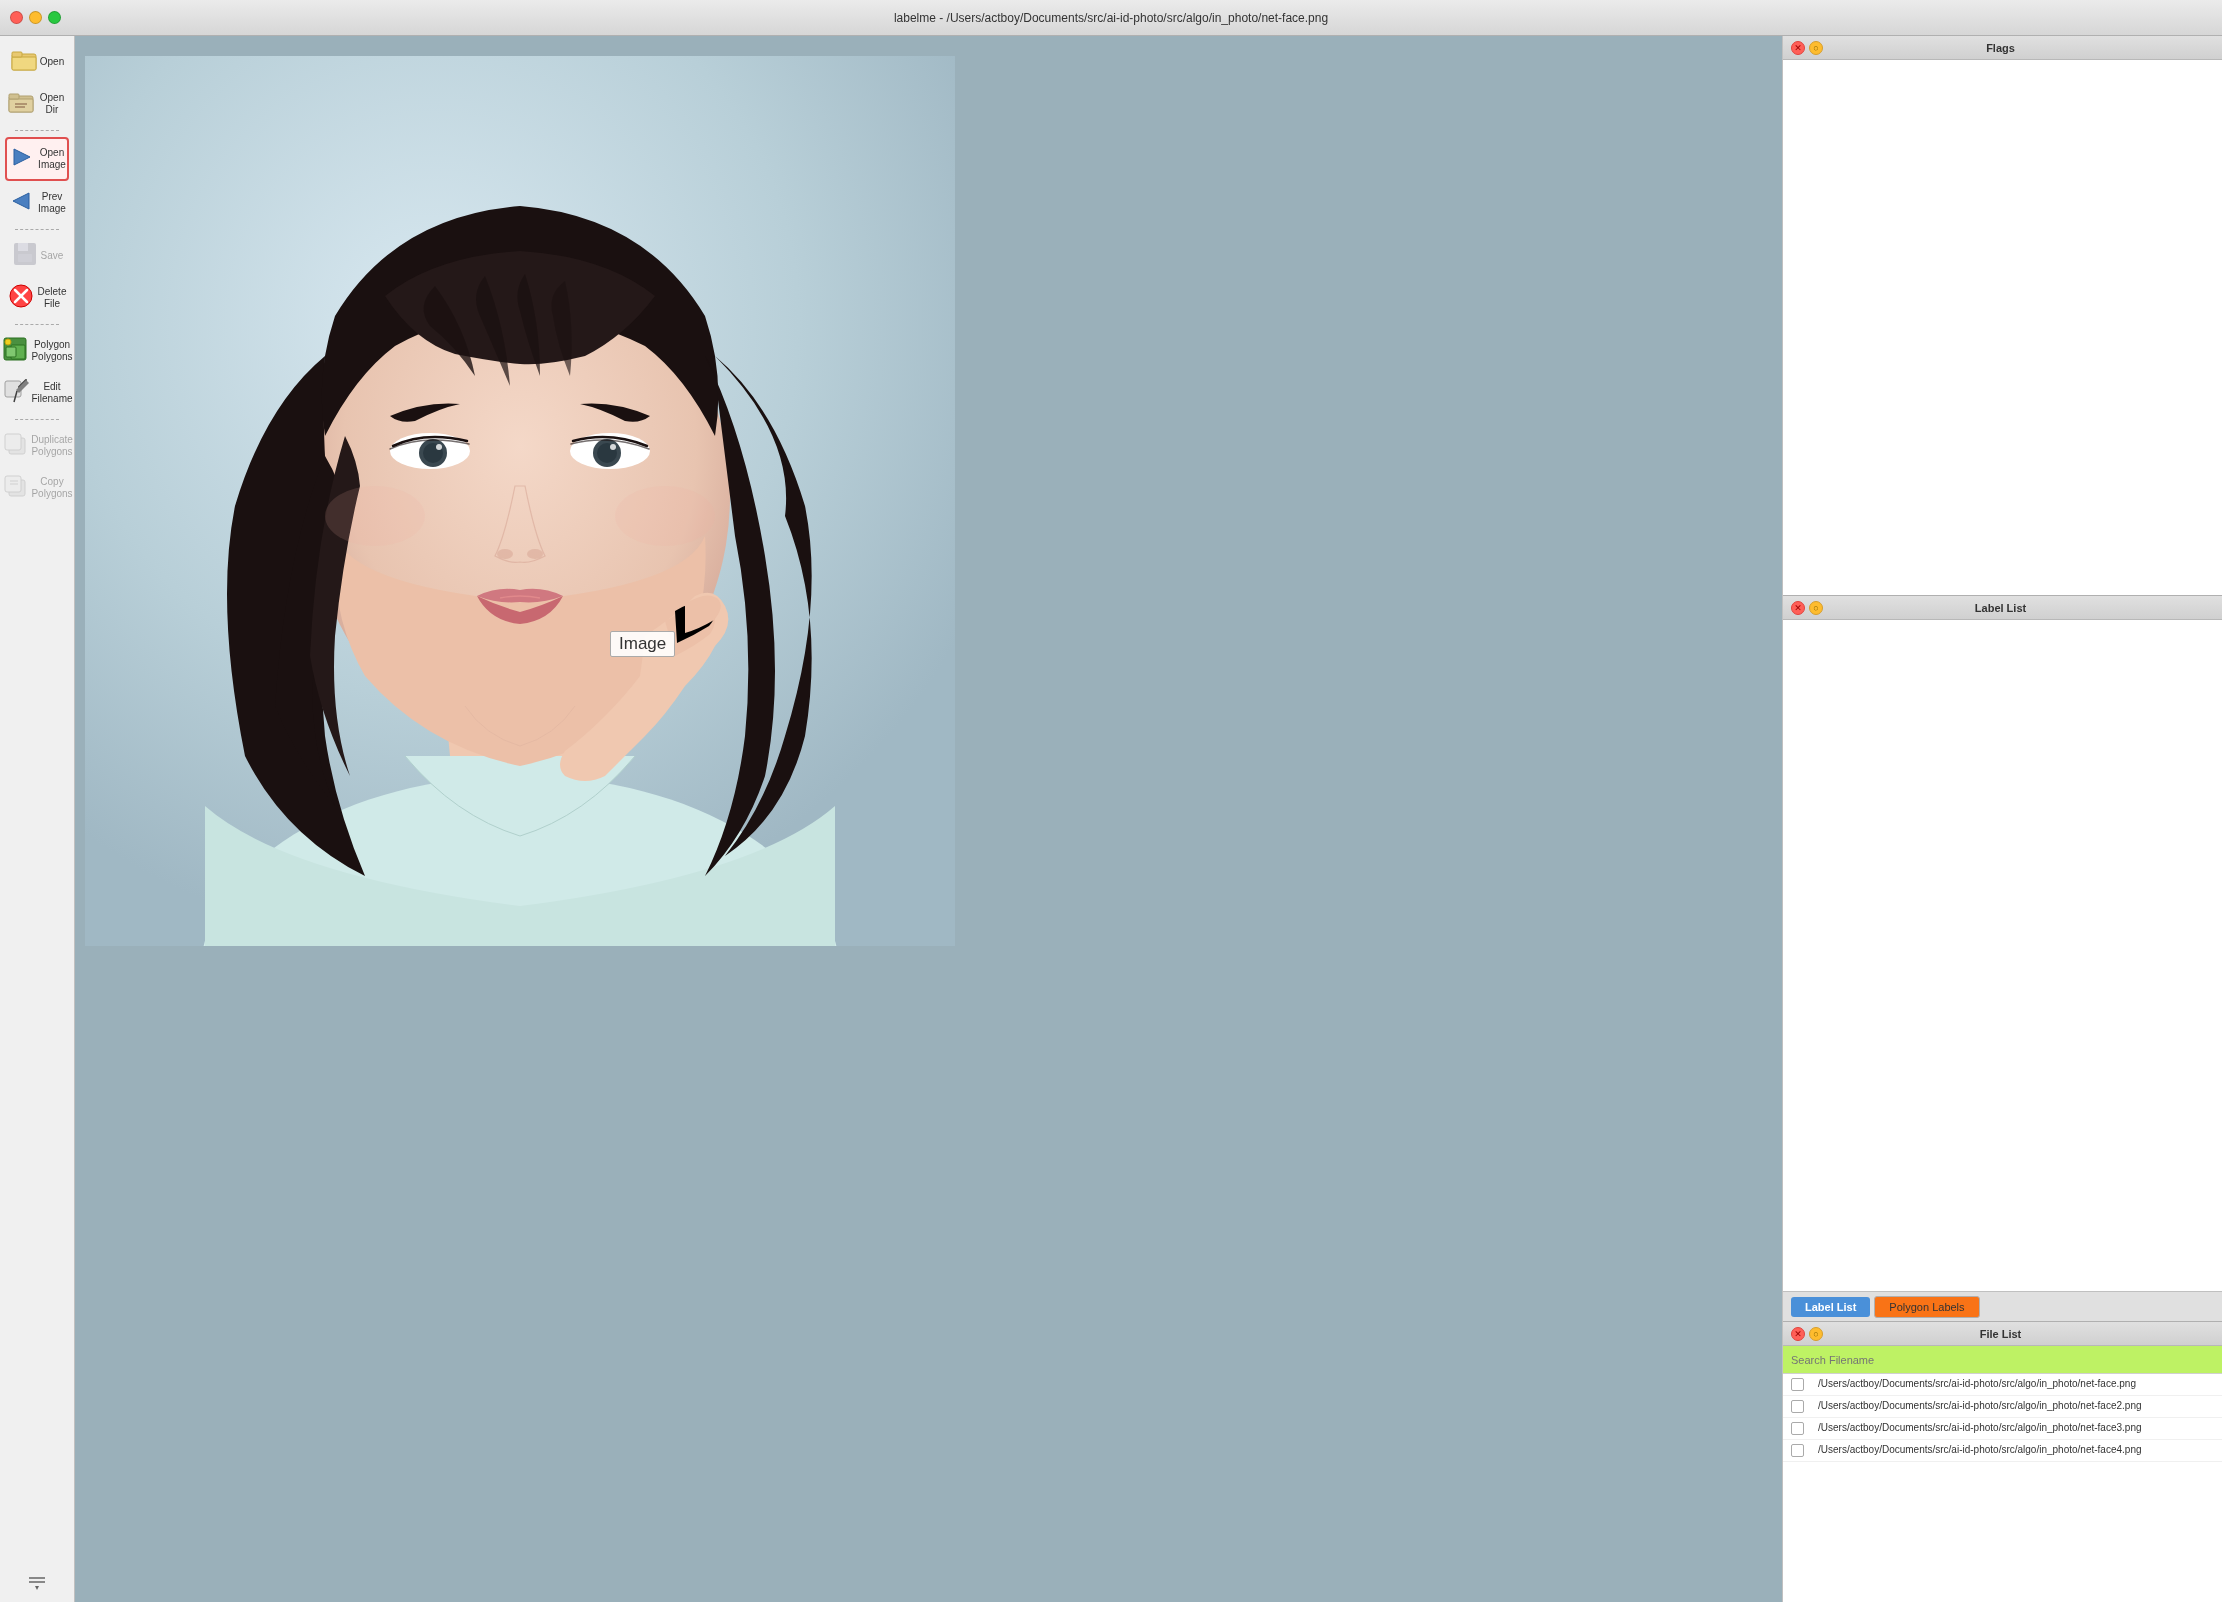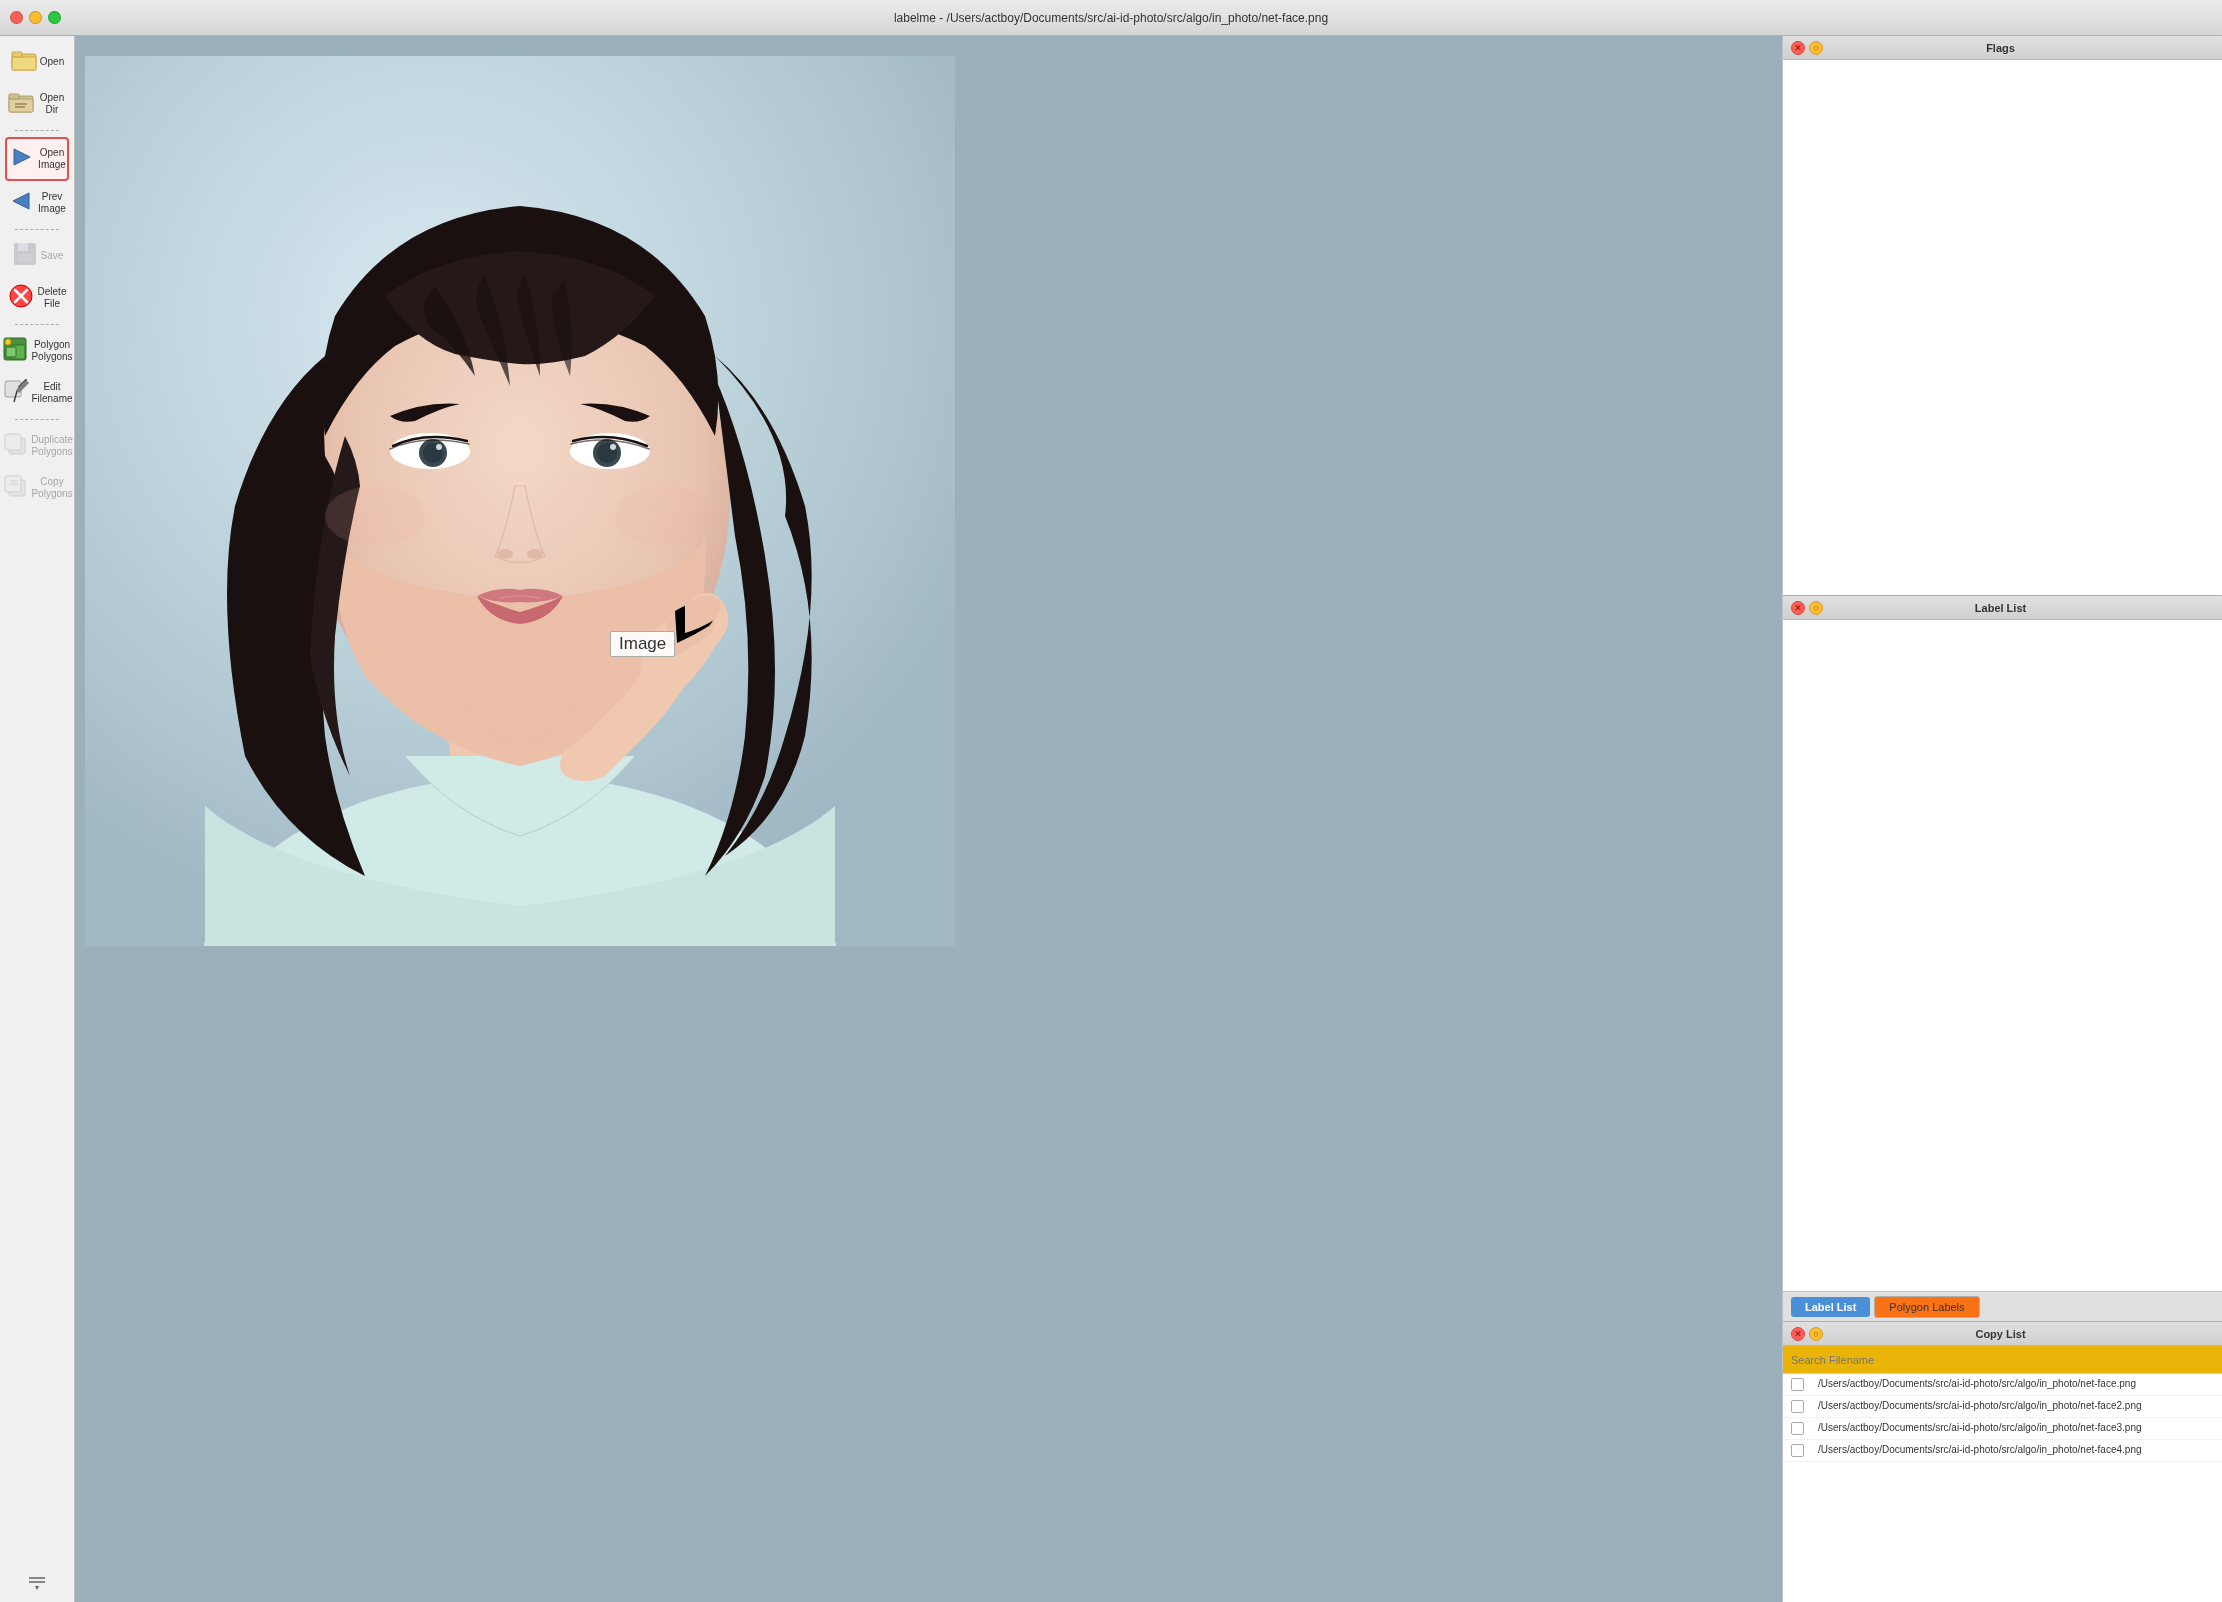--- a/index.html
+++ b/index.html
@@ -241,21 +241,21 @@
     
     #file-panel {
       height: 280px;
       flex-shrink: 0;
       display: flex;
       flex-direction: column;
     }
     #file-panel .panel-header { flex-shrink: 0; }
     .file-search {
       height: 28px;
-      background: #eab308;
+      background: #bef264;
       border-bottom: 1px solid #d0d0d0;
       display: flex;
       align-items: center;
       padding: 0 8px;
       flex-shrink: 0;
     }
     .file-search input {
       width: 100%;
       border: none;
       background: transparent;
@@ -568,21 +568,21 @@
         <div class="label-tab inactive">Polygon Labels</div>
       </div>
     </div>
 
     <div id="file-panel">
       <div class="panel-header">
         <div class="panel-controls">
           <div class="panel-ctrl-btn close">✕</div>
           <div class="panel-ctrl-btn restore">○</div>
         </div>
-        <span class="panel-title">Copy List</span>
+        <span class="panel-title">File List</span>
         <div style="width:36px"></div>
       </div>
       <div class="file-search">
         <input type="text" placeholder="Search Filename" style="">
       </div>
       <div class="file-list" id="file-list-container">
       <div class="file-item">
       <div class="file-checkbox"></div>
       <span class="file-name">/Users/actboy/Documents/src/ai-id-photo/src/algo/in_photo/net-face.png</span>
     </div>

